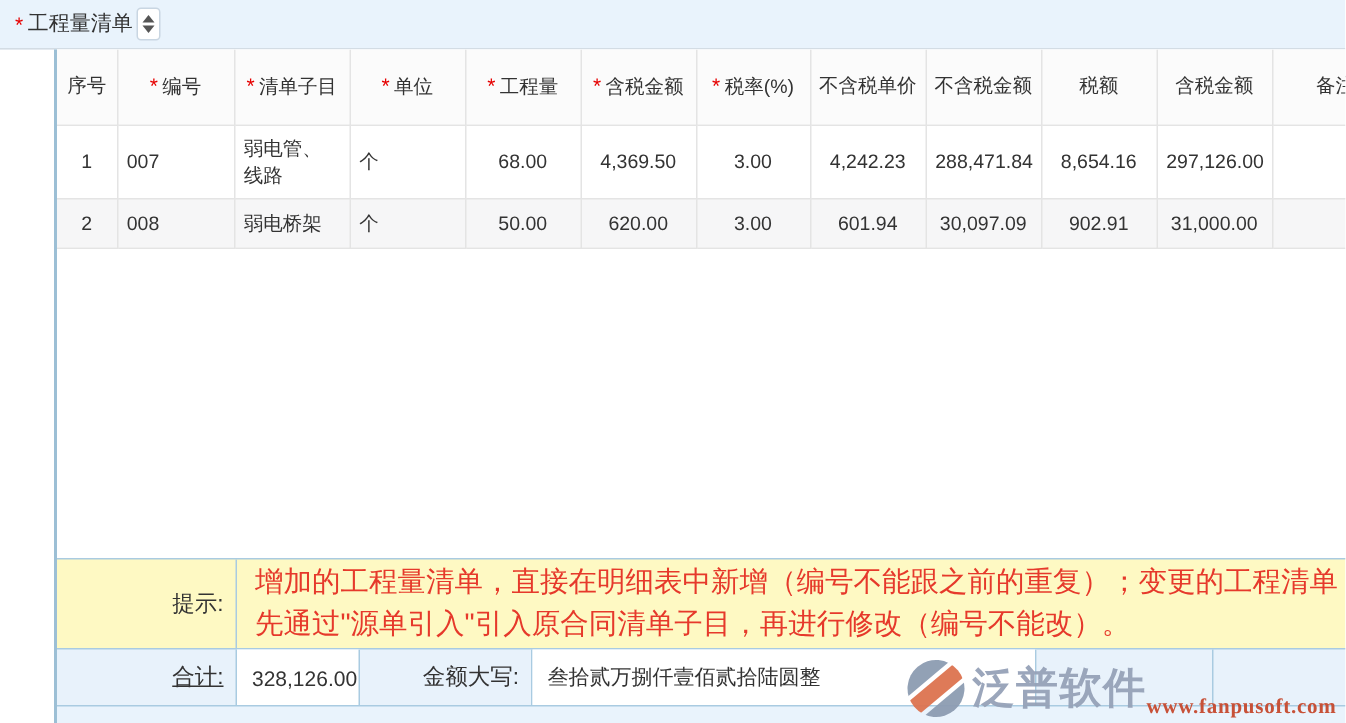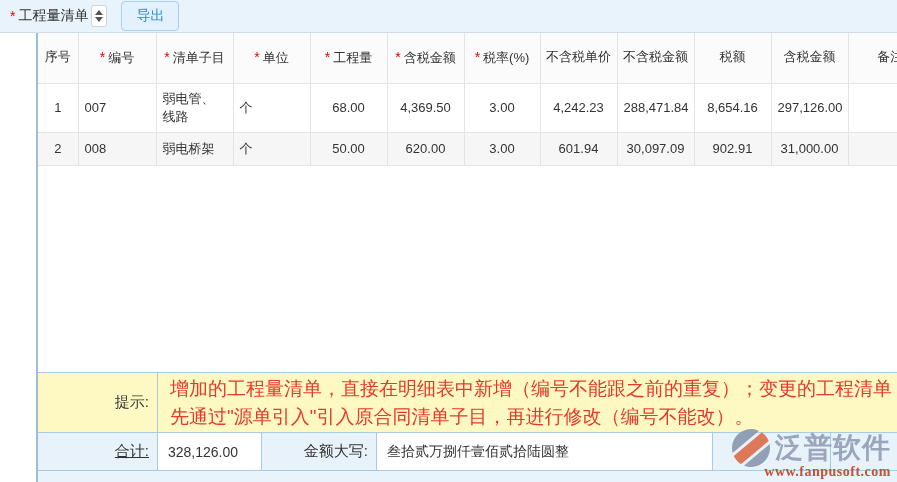--- a/index.html
+++ b/index.html
@@ -42,45 +42,44 @@
   
   .hint-row { display:flex; height:60px; background:#fef9c3; border-top:1px solid #a9cbe1; }
   .hint-label { width:120px; border-right:1px solid #a9cbe1; display:flex; align-items:center;
                 justify-content:flex-end; padding-right:8px; font-size:15px; color:#333; }
   .hint-text { flex:1; display:flex; align-items:center; color:#e6392b; font-size:19px;
                padding:6px 12px; line-height:1.45; }
   .total-row { display:flex; height:38px; background:#e8f2fb; border-top:1px solid #a9cbe1; }
   .fc { border-right:1px solid #a9cbe1; display:flex; align-items:center; height:100%; }
   .fc.lab { justify-content:flex-end; padding-right:8px; font-size:15px; color:#333; }
   .fc.val { background:#fff; padding-left:10px; font-size:14px; color:#333; }
-  .c1 { width:120px;text-decoration:underline; } .c2 { width:104px; } .c3 { width:115px; }
+  .c1 { width:120px;text-decoration:underline; } .c2 { width:82px; } .c3 { width:115px; }
   .c4 { width:336px; } .c5 { width:118px; } .c6 { flex:1; border-right:none; }
   .bottomstrip { height:12px; background:#e9f3fc; border-top:1px solid #a9cbe1; }
 
   
-  .watermark { position:absolute; right:6px; bottom:2px; display:flex; flex-direction:column;
+  .watermark { position:absolute; right:6px; bottom:2px; display:flex; flex-direction:row;
                align-items:flex-end; z-index:5; pointer-events:none; opacity:.95; }
   .wm-top { display:flex; align-items:center; gap:3px; }
   .brand { font-size:28px; font-weight:bold; color:#96a2b8; letter-spacing:1px; }
   .url { font-family:"Liberation Serif","DejaVu Serif",serif; font-size:14px; font-weight:bold;
          color:#c6492e; letter-spacing:.5px; margin-top:-5px; }
 </style>
 </head>
 <body>
 
 <div class="screen">
 
   <div class="topbar">
     <span class="req">*</span>
     <span class="fld">工程量清单</span>
     <span class="spinner">
       <span class="tri up"></span>
       <span class="tri dn"></span>
     </span>
-    <button class="export">导出</button>
   </div>
 
   <div class="content">
     <div class="main">
       <table class="grid">
         <colgroup>
             <col style="width: 40px;">
             <col style="width: 78px;">
             <col style="width: 77px;">
             <col style="width: 77px;">

